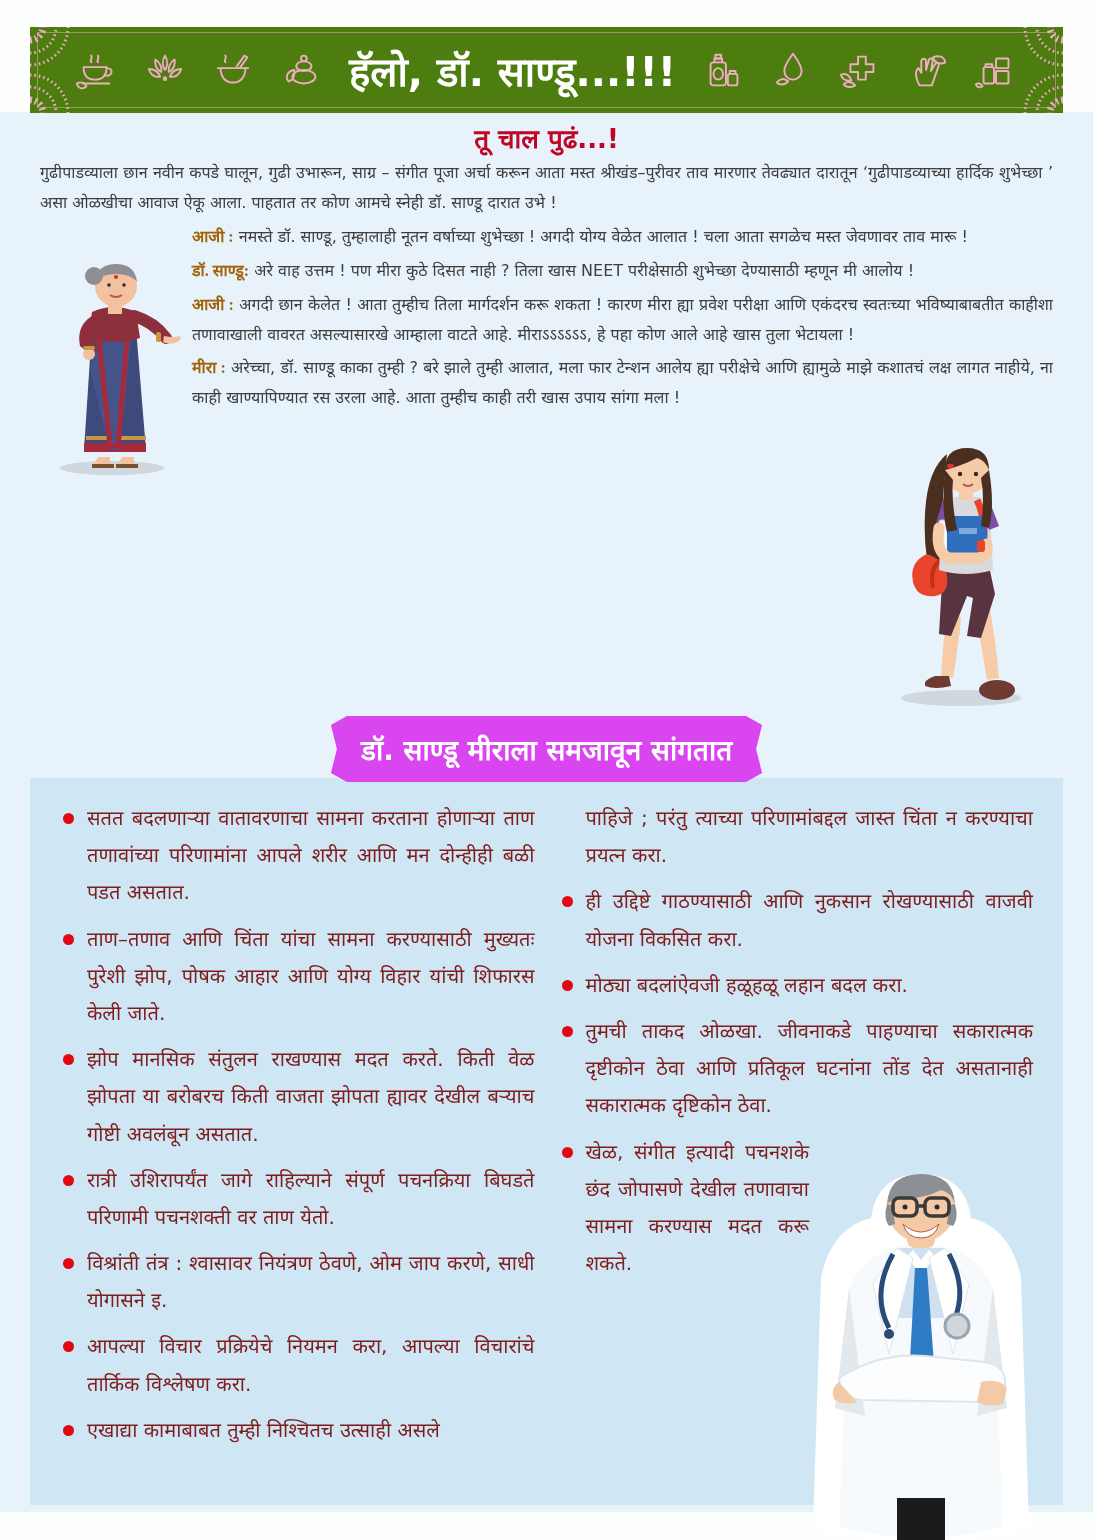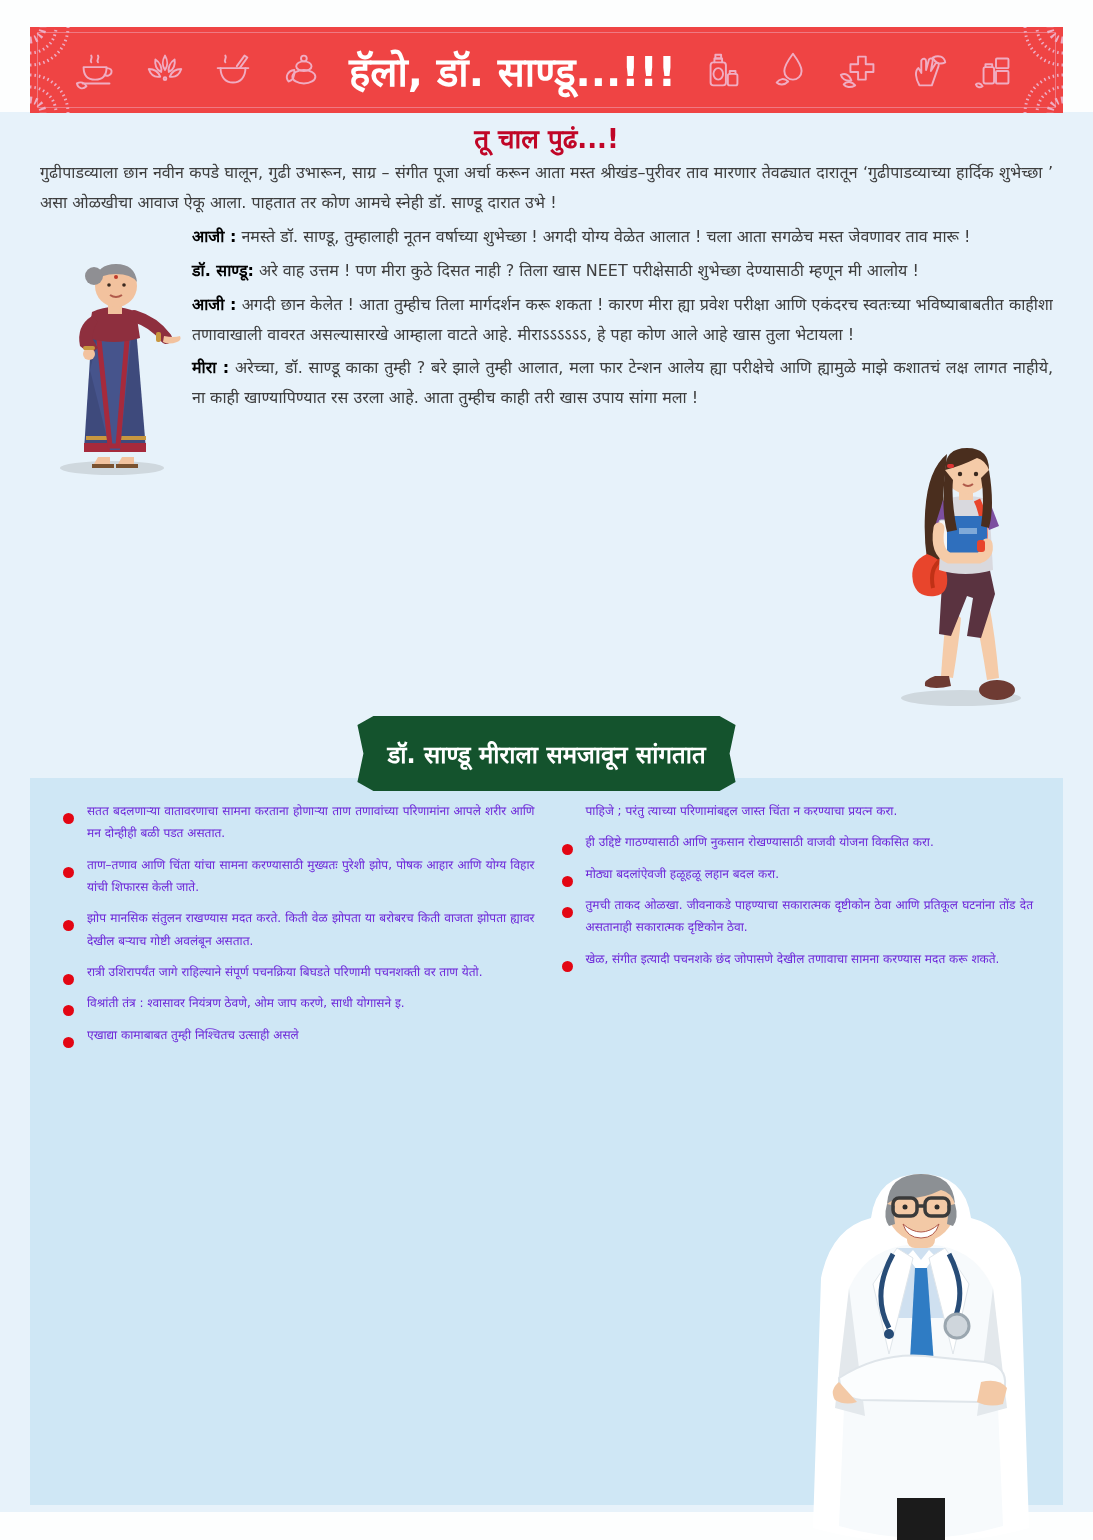--- a/index.html
+++ b/index.html
@@ -3,21 +3,21 @@
 <meta charset="utf-8">
 <style>
   * { margin:0; padding:0; box-sizing:border-box; }
   body { background:#ffffff; font-family:"DejaVu Sans", sans-serif; }
   .page { position:relative; width:1093px; height:1540px; background:#fdfefe; overflow:hidden; }
 
   .blue-band { position:absolute; left:0; top:112px; width:100%; height:1400px; background:#E7F2FA; }
 
   
   .banner { position:absolute; left:30px; top:27px; width:1033px; height:86px;
-            background:#ef4444; display:flex; align-items:center; justify-content:space-between;
+            background:#4d7c0f; display:flex; align-items:center; justify-content:space-between;
             padding:0 44px; z-index:5; }
   .banner-inner-line { position:absolute; inset:5px 7px; border:1px solid rgba(240,173,194,.5); pointer-events:none; }
   .banner-title { color:#ffffff; font-size:40px; font-weight:bold; white-space:nowrap; padding:0 10px; }
   .icon-group { display:flex; align-items:center; gap:22px; }
   .bicon svg { width:46px; height:46px; display:block; }
   .bicon path, .bicon rect, .bicon circle, .bicon ellipse { fill:none; stroke:#F0ADC2; stroke-width:2; stroke-linecap:round; stroke-linejoin:round; }
   .lace { position:absolute; width:40px; height:40px; z-index:6; }
   .lace svg { width:100%; height:100%; display:block; }
   .lace path { fill:none; stroke:#EDAEC4; }
   .lace.tl { left:30px; top:27px; }
@@ -28,33 +28,33 @@
   
   .section-heading { position:absolute; left:0; top:120px; width:100%; text-align:center;
                      color:#C00627; font-size:26px; font-weight:bold; z-index:2; }
   .story { position:absolute; left:40px; top:158px; width:1013px; height:552px; z-index:2;
            font-size:16px; line-height:1.87; color:#3E3E3E; text-align:justify; overflow:hidden; }
   .float-grandma { float:left; width:152px; height:320px; shape-outside:inset(90px 0 0 0); shape-margin:10px; }
   .float-grandma svg { display:block; margin-top:92px; width:150px; height:226px; }
   .float-girl { float:right; width:176px; height:552px; shape-outside:inset(276px 0 0 0); shape-margin:10px; }
   .float-girl svg { display:block; margin-top:278px; margin-left:4px; width:172px; height:272px; }
   .story p { margin-bottom:4px; }
-  .speaker { font-weight:bold; color:#000000; }
+  .speaker { font-weight:bold; color:#a16207;font-family:Liberation Serif, serif; }
 
   
   .ribbon { position:absolute; left:0; top:716px; width:100%; text-align:center; z-index:3; }
-  .ribbon-plaque { display:inline-block; background:#14532d; color:#ffffff; font-size:24px; font-weight:bold;
-        padding:21px 30px;
+  .ribbon-plaque { display:inline-block; background:#d946ef; color:#ffffff; font-size:28px; font-weight:bold;
+        padding:14px 30px;
         clip-path:polygon(16px 0%, calc(100% - 16px) 0%, 100% 9px, calc(100% - 6px) 50%, 100% calc(100% - 9px),
                   calc(100% - 16px) 100%, 16px 100%, 0% calc(100% - 9px), 6px 50%, 0% 9px); }
 
   
   .panel { position:absolute; left:30px; top:778px; width:1033px; height:727px; background:#CFE7F5;
            display:flex; gap:24px; padding:22px 30px 20px 30px; z-index:2; }
-  .col { flex:1; font-size:12px; line-height:1.86; color:#6d28d9; text-align:justify; }
+  .col { flex:1; font-size:20px; line-height:1.86; color:#7f1d1d; text-align:justify; }
   .col ul { list-style:none; }
   .col li { position:relative; padding-left:27px; margin-bottom:9px; }
   .dot { position:absolute; left:3px; top:13px; width:11px; height:11px; border-radius:50%; background:#E30613; }
   .continuation { padding-left:27px; margin-bottom:9px; }
   .float-doctor { float:right; width:224px; height:676px; shape-outside:inset(366px 0 0 0); shape-margin:8px; }
   .float-doctor svg { display:block; margin-top:368px; width:224px; height:384px; }
 </style>
 </head>
 <body>
 
@@ -279,20 +279,21 @@
           <li><span class="dot"></span><span>सतत बदलणाऱ्या वातावरणाचा सामना करताना होणाऱ्या ताण तणावांच्या परिणामांना आपले शरीर आणि मन दोन्हीही बळी पडत असतात.</span></li>
 
           <li><span class="dot"></span><span>ताण–तणाव आणि चिंता यांचा सामना करण्यासाठी मुख्यतः पुरेशी झोप, पोषक आहार आणि योग्य विहार यांची शिफारस केली जाते.</span></li>
 
           <li><span class="dot"></span><span>झोप मानसिक संतुलन राखण्यास मदत करते. किती वेळ झोपता या बरोबरच किती वाजता झोपता ह्यावर देखील बऱ्याच गोष्टी अवलंबून असतात.</span></li>
 
           <li><span class="dot"></span><span>रात्री उशिरापर्यंत जागे राहिल्याने संपूर्ण पचनक्रिया बिघडते परिणामी पचनशक्ती वर ताण येतो.</span></li>
 
           <li><span class="dot"></span><span>विश्रांती तंत्र : श्वासावर नियंत्रण ठेवणे, ओम जाप करणे, साधी योगासने इ.</span></li>
 
+          <li><span class="dot"></span><span>आपल्या विचार प्रक्रियेचे नियमन करा, आपल्या विचारांचे तार्किक विश्लेषण करा.</span></li>
 
           <li><span class="dot"></span><span>एखाद्या कामाबाबत तुम्ही निश्चितच उत्साही असले</span></li>
         </ul>
     </div>
     <div class="col">
       <div class="float-doctor">
         <svg viewBox="0 0 224 384">
 
           <path d="M112 6 q44 0 50 44 q40 10 50 60 l8 250 q-108 30 -216 0 l8 -250 q10 -50 50 -60 q6 -44 50 -44 z" fill="#ffffff"></path>
 

